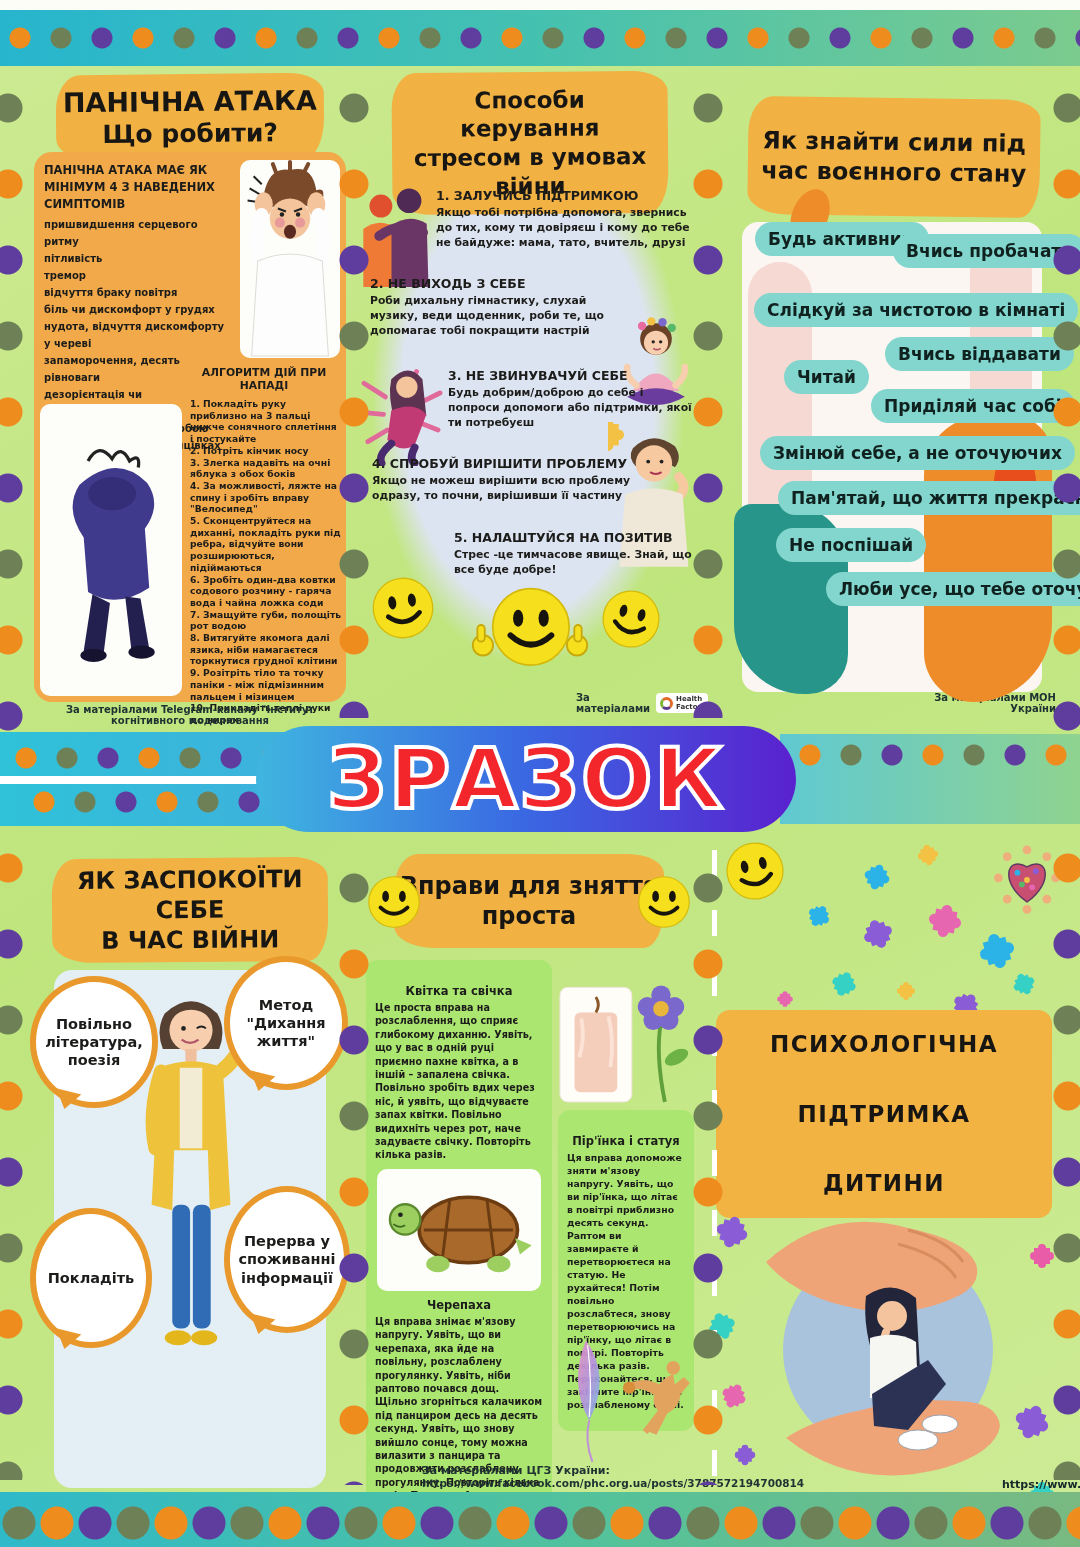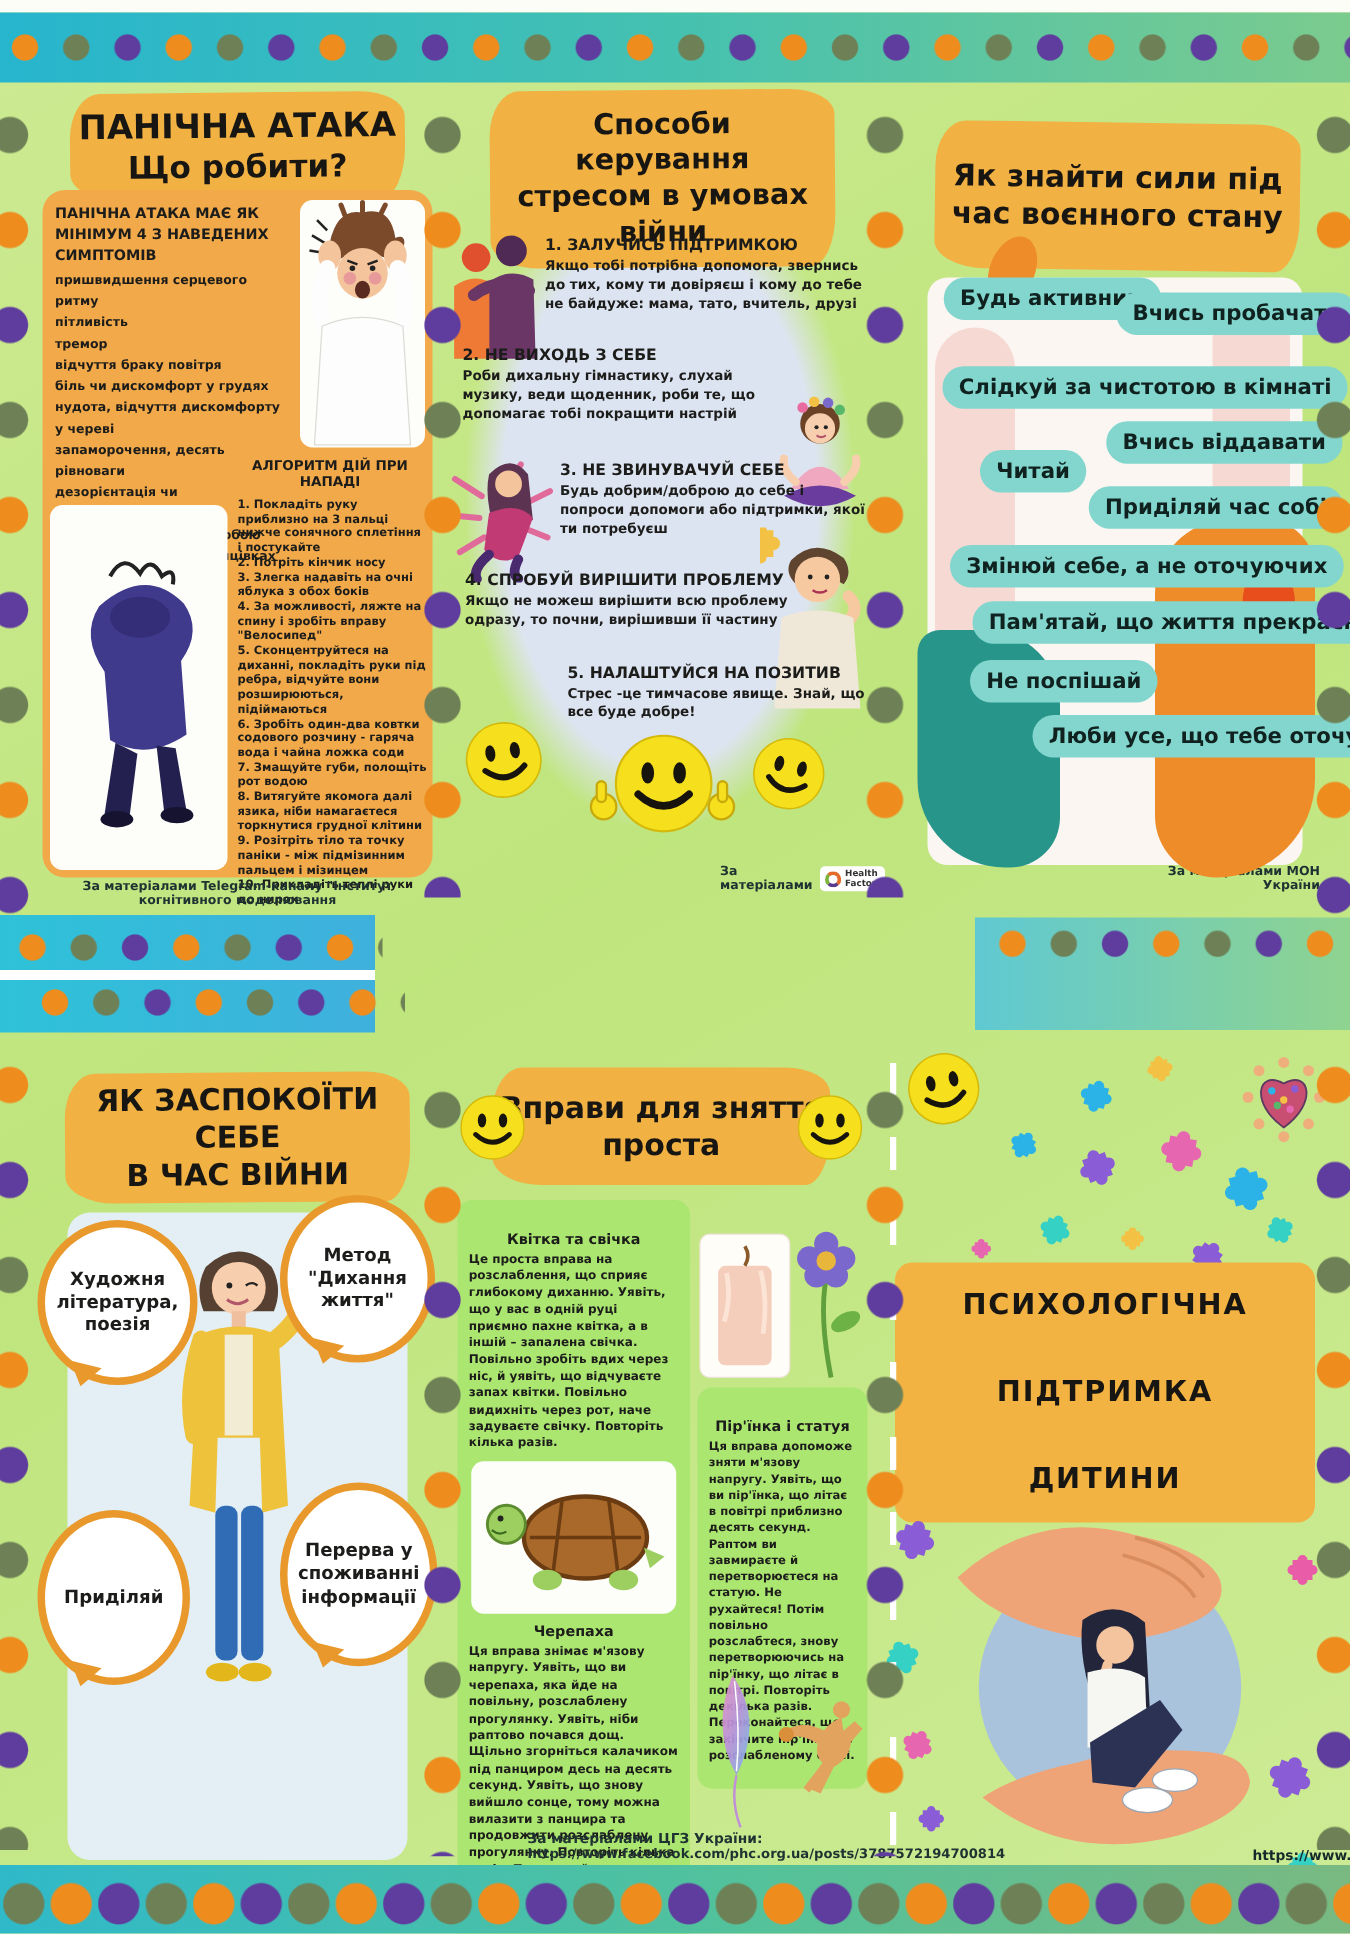--- a/index.html
+++ b/index.html
@@ -267,20 +267,23 @@
 
   <div class="abs" style="left:0;top:726px;width:1080px;height:106px;z-index:50">
     <div class="abs" style="left:0;top:6px;width:300px;height:94px;background:linear-gradient(90deg,#2ec2d8,#3fb0dd)">
       <div class="dots-h" style="position:absolute;left:6px;top:8px;width:100%;height:36px"></div>
       <div class="abs" style="left:0;top:44px;width:100%;height:8px;background:#fff"></div>
       <div class="dots-h" style="position:absolute;left:24px;top:52px;width:100%;height:36px"></div>
     </div>
     <div class="abs" style="left:780px;top:8px;width:300px;height:90px;background:linear-gradient(90deg,#5fc9d2,#8fd38f)">
       <div class="dots-h" style="position:absolute;left:10px;top:4px;width:100%;height:34px"></div>
     </div>
+    <div class="abs" style="left:256px;top:0;width:540px;height:106px;border-radius:54px;background:linear-gradient(90deg,#3fb6e0,#3a67e2 50%,#5a21cf);display:flex;align-items:center;justify-content:center">
+      <span class="sample-text">ЗРАЗОК</span>
+    </div>
   </div>
 
   <section class="panel" style="left:28px;top:848px;width:324px;height:662px;z-index:10">
     <div class="brush" style="left:24px;top:10px;width:276px;height:104px;transform:rotate(-.5deg)">
       <div class="bt" style="font-size:24px">ЯК ЗАСПОКОЇТИ СЕБЕ</div>
       <div class="bt" style="font-size:24px">В ЧАС ВІЙНИ</div>
     </div>
     <div class="abs" style="left:26px;top:122px;width:272px;height:518px;background:#e3eff5;border-radius:18px"></div>
     <svg class="abs" style="left:88px;top:126px;width:150px;height:390px" viewBox="0 0 160 400">
       <path d="M52 34 Q80 8 108 34 Q118 52 110 72 L50 72 Q42 52 52 34Z" fill="#564031"></path>
@@ -294,23 +297,23 @@
       <circle cx="140" cy="48" r="9" fill="none" stroke="#f8cfae" stroke-width="5"></circle>
       <path d="M146 38 q6 -8 4 -14 M138 36 q2 -8 0 -12" stroke="#f8cfae" stroke-width="5" fill="none" stroke-linecap="round"></path>
       <path d="M46 92 Q80 78 114 92 L122 238 100 244 98 180 62 180 60 244 38 238Z" fill="#efc23c"></path>
       <rect x="68" y="92" width="24" height="86" fill="#f2ecd4"></rect>
       <path d="M48 96 Q34 140 42 178" stroke="#efc23c" stroke-width="15" fill="none" stroke-linecap="round"></path>
       <rect x="60" y="238" width="19" height="132" rx="8" fill="#2f6cb5"></rect>
       <rect x="82" y="238" width="19" height="132" rx="8" fill="#2f6cb5"></rect>
       <ellipse cx="66" cy="380" rx="14" ry="8" fill="#e3b71c"></ellipse>
       <ellipse cx="94" cy="380" rx="14" ry="8" fill="#e3b71c"></ellipse>
     </svg>
-    <div class="speech" style="left:2px;top:128px;width:128px;height:132px">Художня література, поезія</div>
+    <div class="speech" style="left:2px;top:128px;width:128px;height:132px">Повільно література, поезія</div>
     <div class="speech" style="left:196px;top:108px;width:124px;height:134px">Метод "Дихання життя"</div>
-    <div class="speech" style="left:2px;top:360px;width:122px;height:140px">Приділяй</div>
+    <div class="speech" style="left:2px;top:360px;width:122px;height:140px">Покладіть</div>
     <div class="speech" style="left:196px;top:338px;width:126px;height:147px">Перерва у споживанні інформації</div>
   </section>
 
   <section class="panel" style="left:358px;top:848px;width:342px;height:664px;z-index:10">
     <div class="brush" style="left:36px;top:6px;width:270px;height:94px">
       <div class="bt" style="font-size:24px">Вправи для зняття</div>
       <div class="bt" style="font-size:24px">проста</div>
     </div>
     <svg class="abs" style="left:8px;top:26px;width:56px;height:56px" viewBox="0 0 100 100">
         <use href="#sm"></use>

